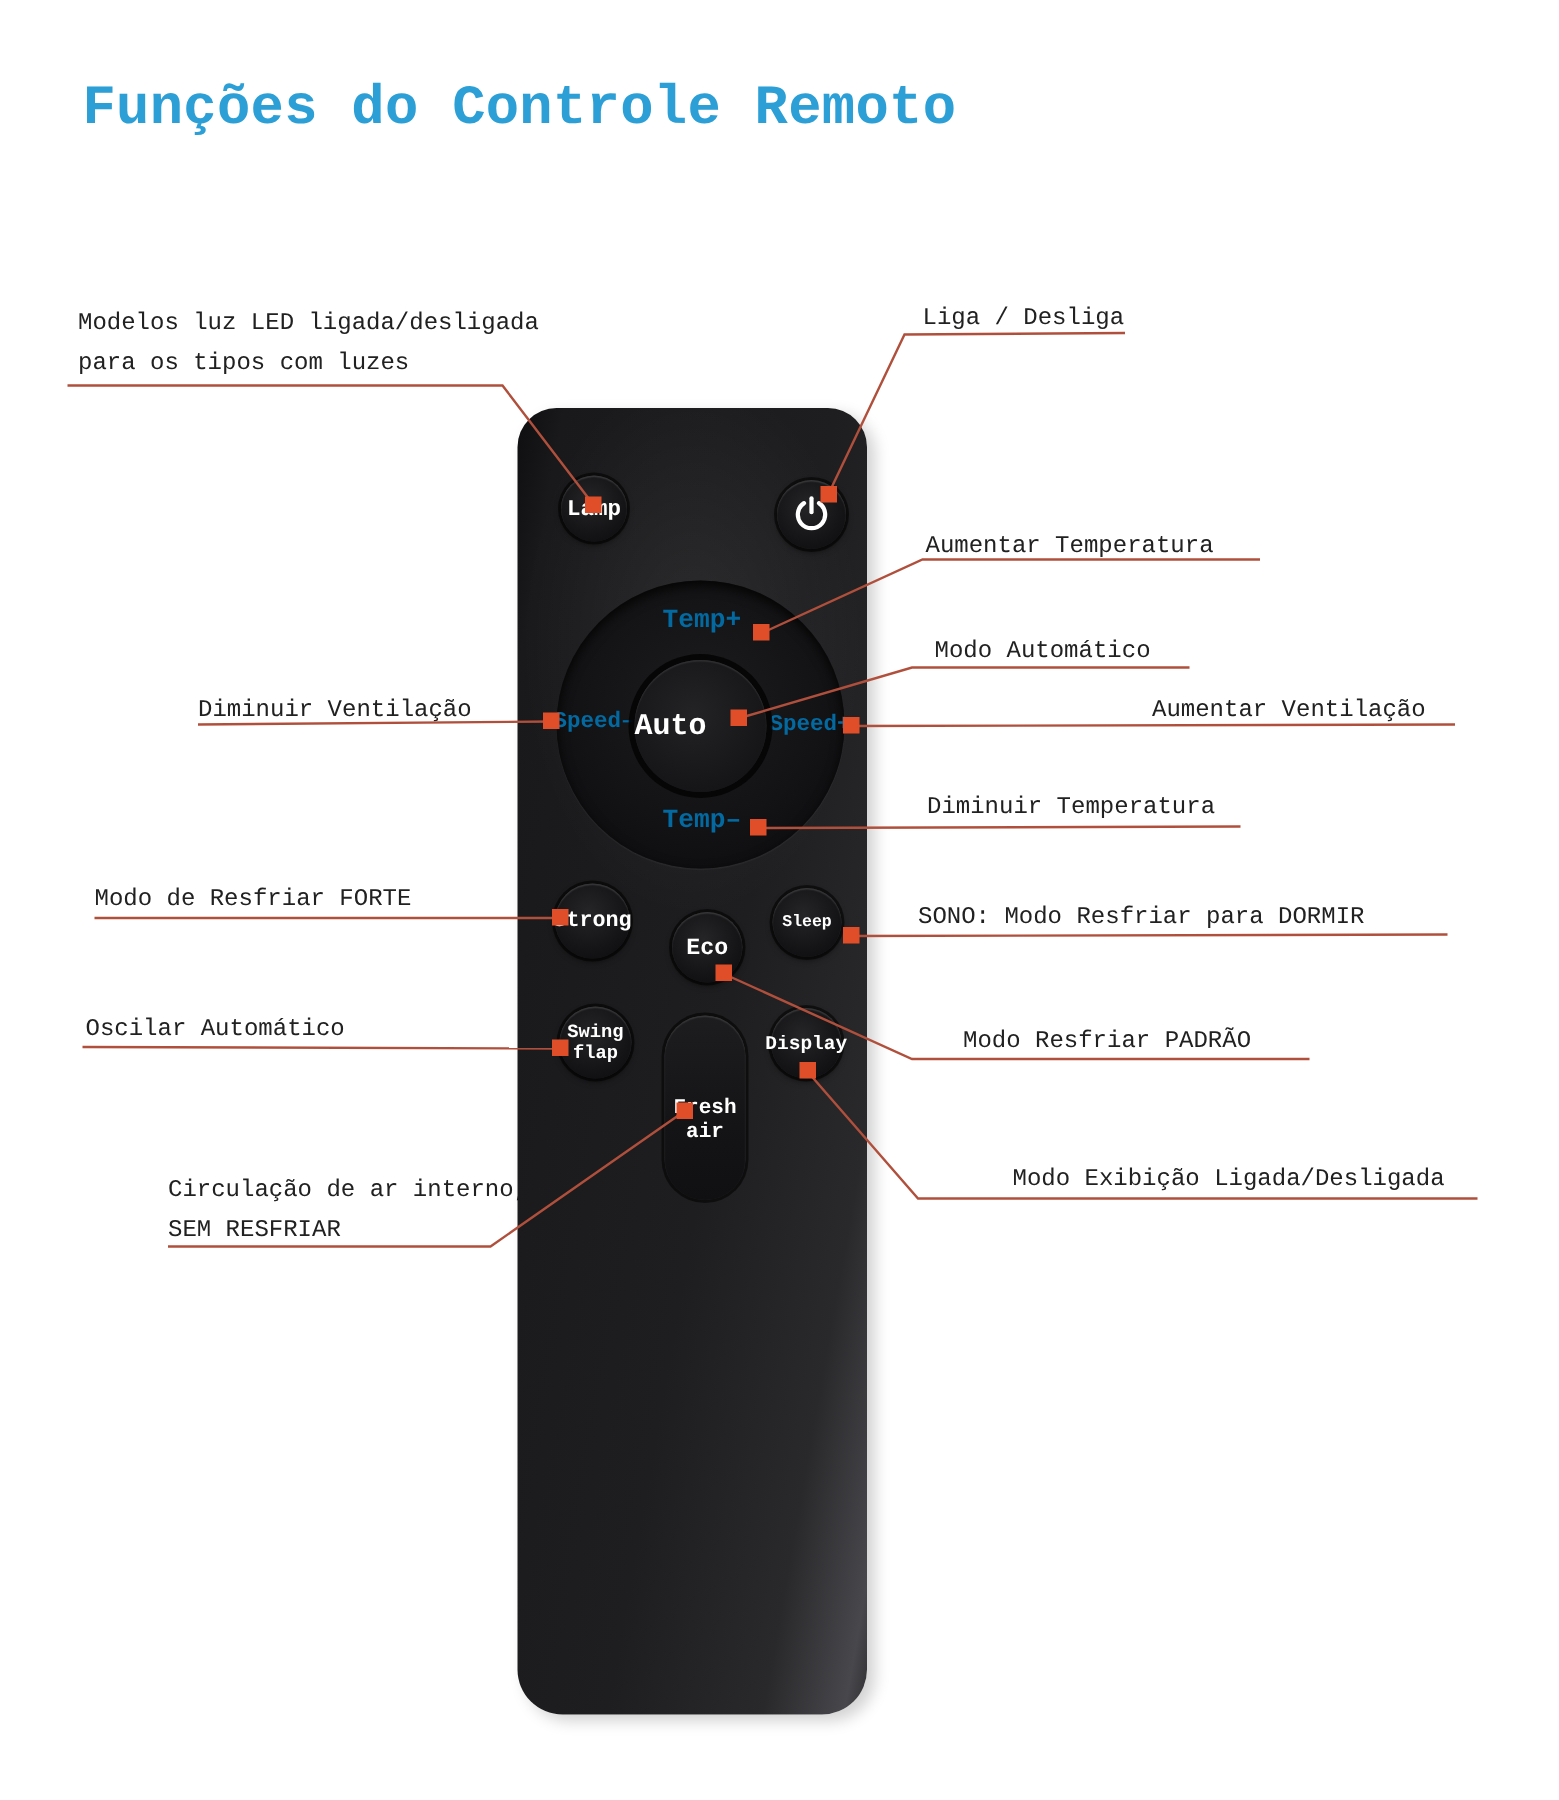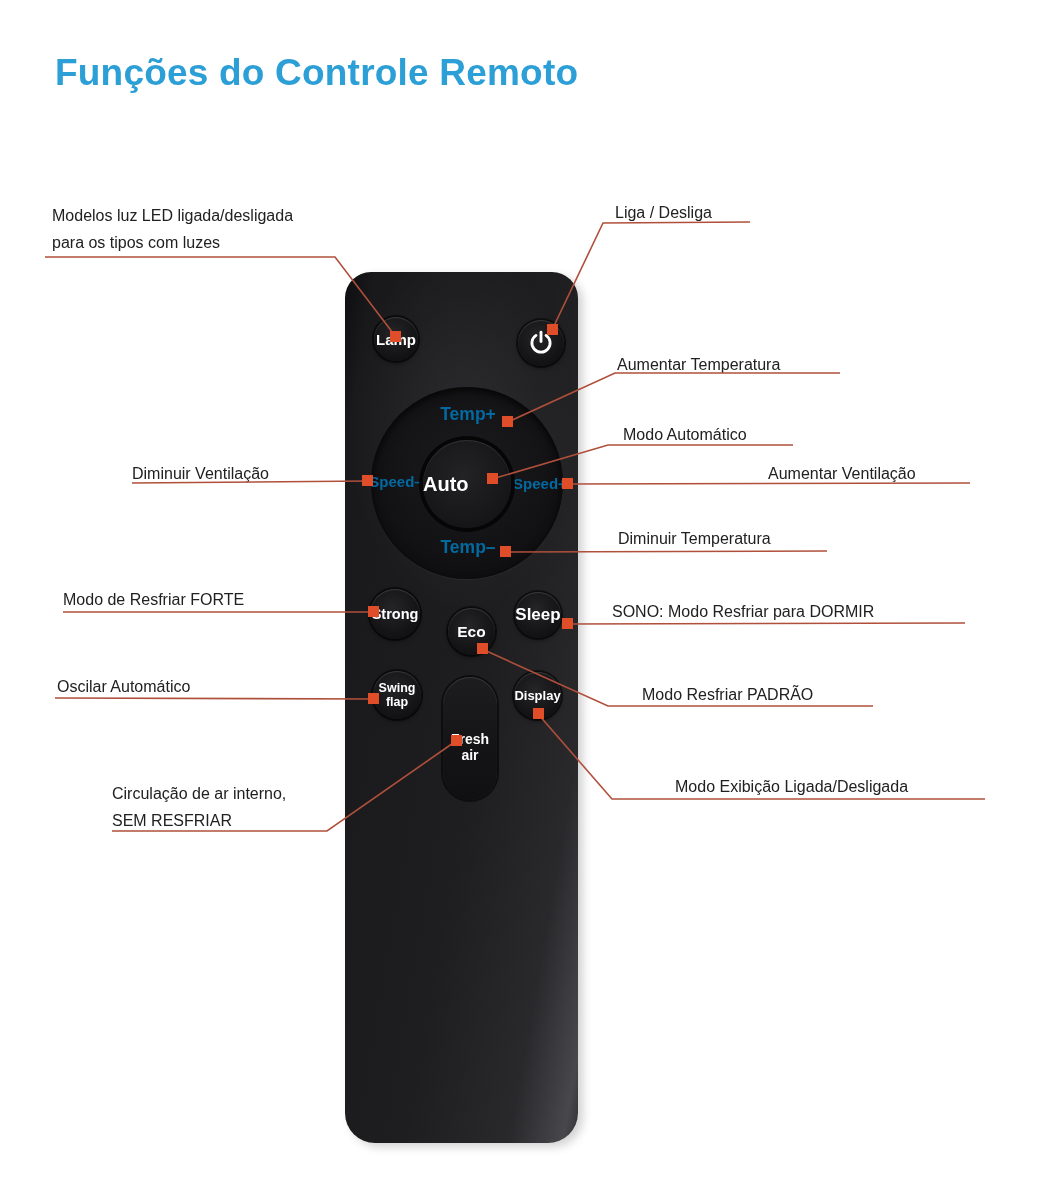--- a/index.html
+++ b/index.html
@@ -1,18 +1,18 @@
 <!DOCTYPE html>
 <html><head>
 <meta charset="utf-8">
 <style>
   html,body { margin:0; padding:0; background:#ffffff; }
   #stage {
     position:relative; width:1036px; height:1200px; background:#ffffff;
-    font-family:Liberation Sans, sans-serif; overflow:hidden;
+    font-family:Liberation Mono, monospace; overflow:hidden;
   }
   #title {
     position:absolute; left:55px; top:52px;
     font-size:37px; font-weight:600; letter-spacing:0.2px;
     color:#2b9fd6; white-space:nowrap;
   }
   .label {
     position:absolute; color:#212121; font-size:16px; line-height:27px;
     white-space:pre-line;
   }
@@ -31,21 +31,21 @@
   .btn {
     position:absolute; border-radius:50%;
     background:radial-gradient(circle at 45% 38%, #252527 0%, #141416 62%, #0b0b0d 100%);
     box-shadow:0 0 0 2px rgba(0,0,0,0.55), inset 0 1px 1px rgba(255,255,255,0.14), 0 2px 4px rgba(0,0,0,0.55);
     display:flex; align-items:center; justify-content:center;
     color:#ffffff; font-weight:bold; text-align:center; white-space:pre-line;
   }
   #btn-lamp        { left:374px; top:317px; width:44px; height:44px; font-size:15px; }
   #btn-power       { left:518px; top:320px; width:46px; height:46px; }
   #btn-strong      { left:370px; top:589px; width:50px; height:50px; font-size:14.5px; }
-  #btn-sleep       { left:515px; top:592px; width:46px; height:46px; font-size:17px; }
+  #btn-sleep       { left:515px; top:592px; width:46px; height:46px; font-size:11px; }
   #btn-eco         { left:448px; top:608px; width:47px; height:47px; font-size:15.5px; }
   #btn-swing       { left:373px; top:671px; width:48px; height:48px; font-size:12.5px; line-height:14px; }
   #btn-display     { left:514px; top:672px; width:47px; height:47px; font-size:13px; }
   #btn-freshair {
     position:absolute; left:443px; top:677px; width:54px; height:123px;
     border-radius:27px;
     background:linear-gradient(180deg,#1d1d1f 0%,#141416 60%,#101012 100%);
     box-shadow:0 0 0 2px rgba(0,0,0,0.55), inset 0 1px 1px rgba(255,255,255,0.12);
     display:flex; justify-content:center;
     color:#fff; font-weight:bold; font-size:14px; line-height:16px;

